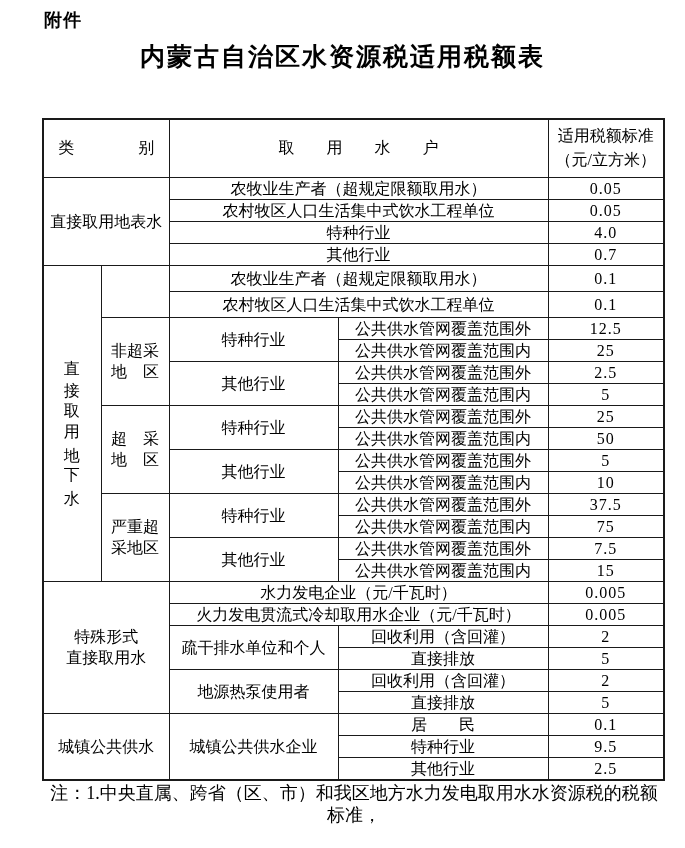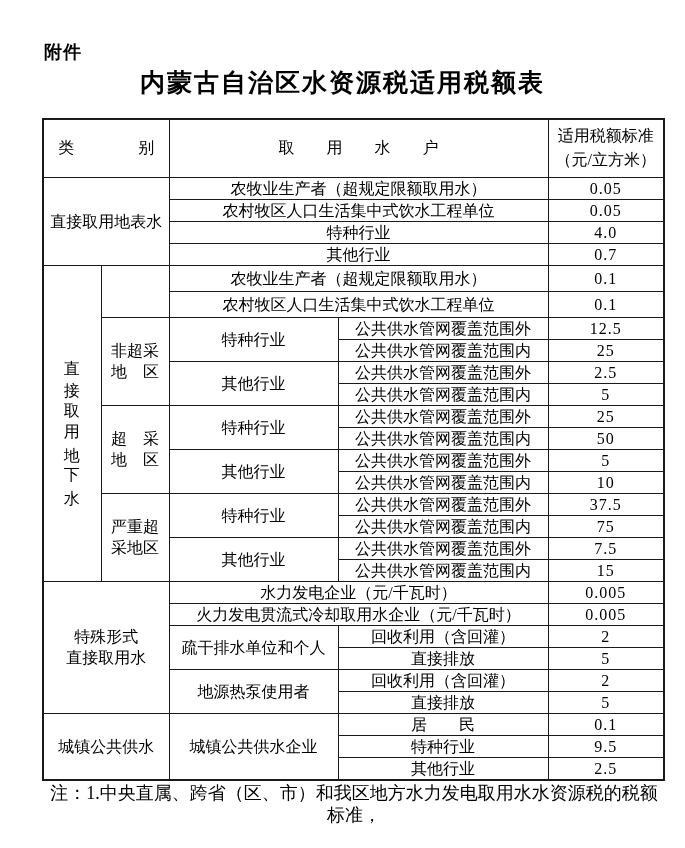--- a/index.html
+++ b/index.html
@@ -12,25 +12,24 @@
     position: relative;
     overflow: hidden;
   }
   .attachment {
     position: absolute;
     top: 8px;
     left: 44px;
     font-size: 18px;
     font-weight: bold;
     letter-spacing: 1px;
-    margin-top: 32px;
   }
   .doc-title {
     position: absolute;
-    top: 66px;
+    top: 40px;
     left: 0;
     width: 685px;
     text-align: center;
     font-size: 25px;
     font-weight: bold;
     letter-spacing: 2px;
   }
   table.tax-table {
     position: absolute;
     top: 118px;

